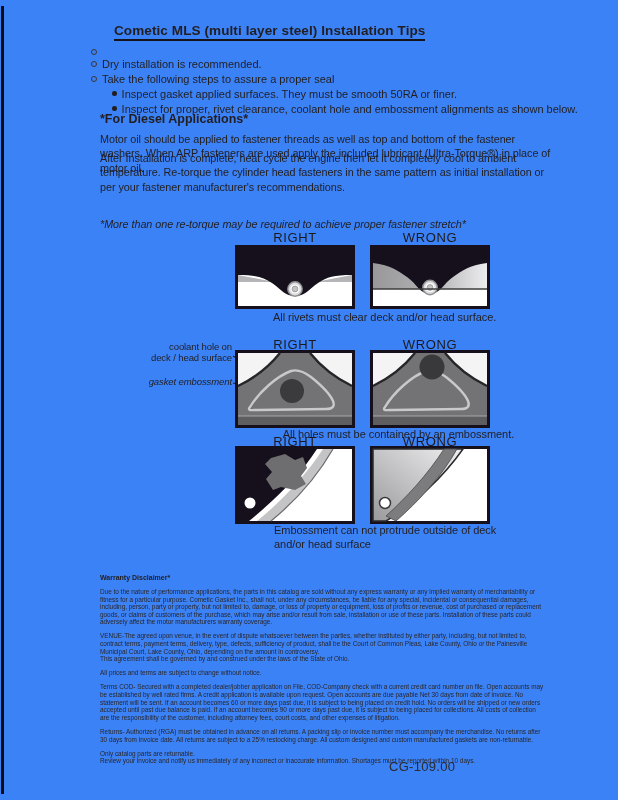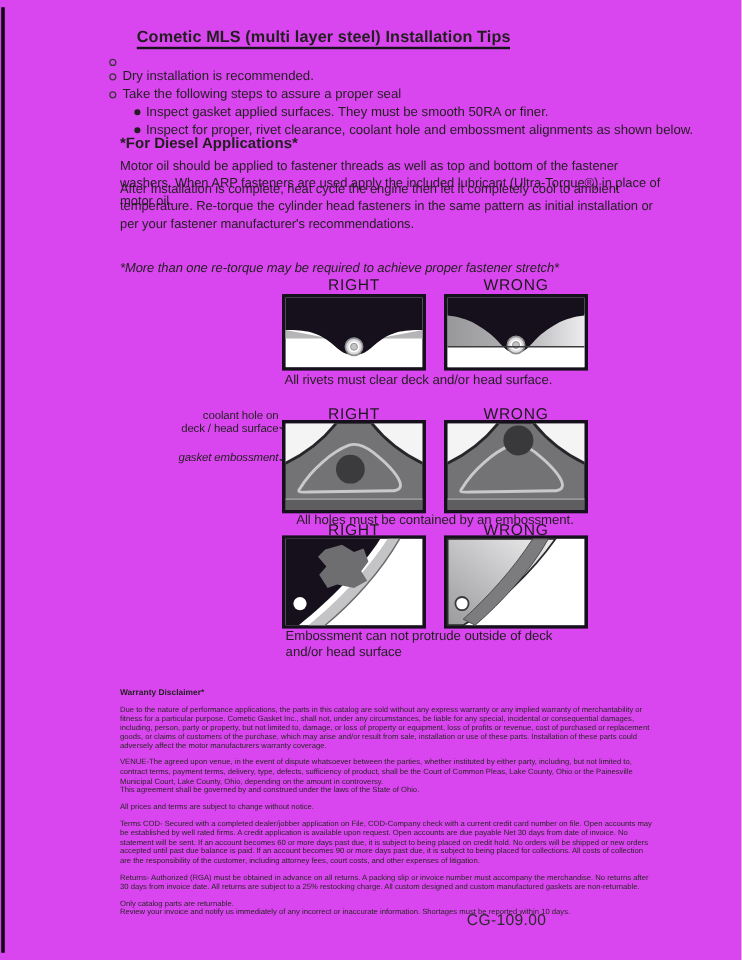--- a/index.html
+++ b/index.html
@@ -1,17 +1,17 @@
 <!DOCTYPE html>
 <html><head>
 <meta charset="utf-8">
 <style>
   html,body{margin:0;padding:0;background:#ffffff;}
   .page{
-    position:relative;width:618px;height:800px;background:#d946ef;overflow:hidden;
+    position:relative;width:618px;height:800px;background:#3b82f6;overflow:hidden;
     font-family:"Liberation Sans", sans-serif;color:#221e20;
   }
   .abs{position:absolute;}
   .scan-edge{position:absolute;left:1px;top:6px;width:3px;height:788px;background:#0f0c12;}
 
   
   .doc-title{
     left:114px;top:23px;font-size:13.5px;font-weight:bold;
     border-bottom:2px solid #17131a;padding-bottom:1px;letter-spacing:.1px;white-space:nowrap;
   }
@@ -23,21 +23,21 @@
   .mk-dot{width:4.6px;height:4.6px;background:#221e20;border-radius:50%;margin-top:3.4px;}
 
   .diesel-head{left:100px;top:112px;font-size:12.5px;font-weight:bold;text-align:center;}
   .para{left:100px;width:456px;font-size:10.8px;line-height:14.3px;letter-spacing:-0.05px;}
   .p1{top:132px;}
   .p2{top:151px;}
   .note{top:217px;white-space:nowrap;font-style:italic;}
 
   
   .fig-label{width:120px;text-align:center;font-size:13px;letter-spacing:.6px;color:#1c191c;}
-  .fig-caption{font-size:11px;line-height:13.5px;letter-spacing:-0.05px;white-space:pre-line;}
+  .fig-caption{font-size:11px;line-height:13.5px;letter-spacing:-0.05px;white-space:pre-line;margin-left:36px;}
   .side-label{width:124px;text-align:right;font-size:9.5px;line-height:11px;white-space:pre-line;letter-spacing:-0.1px;}
   svg{display:block;}
 
   
   .legal{left:100px;top:574px;width:446px;}
   .legal-head{font-size:7px;font-weight:bold;margin:0 0 7px 0;}
   .legal p{font-size:6.4px;line-height:7.6px;margin:0 0 6.5px 0;white-space:pre-line;color:#2b2628;}
 
   .doc-num{left:389px;top:759px;font-size:13px;letter-spacing:.3px;color:#2b2a2c;}
 </style>

